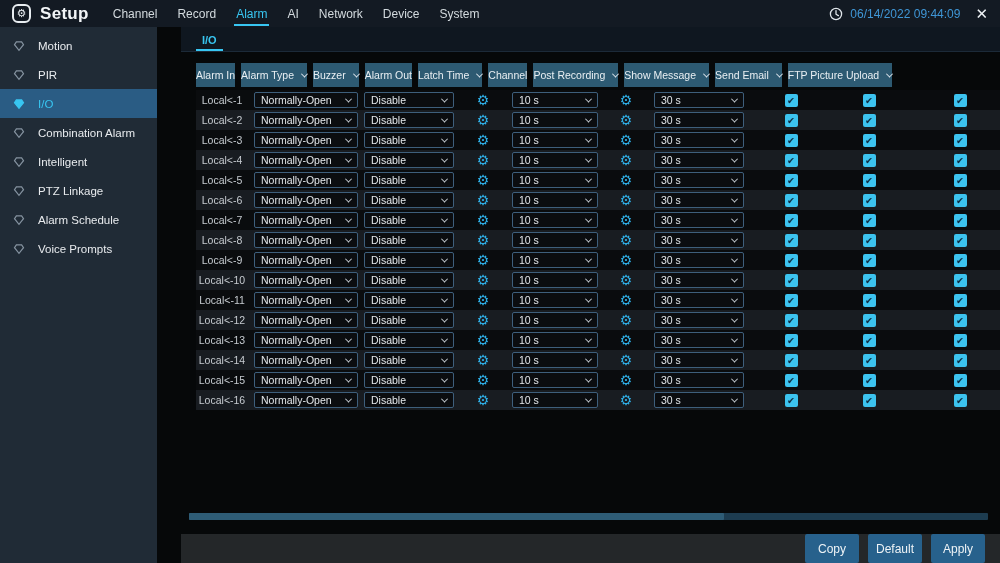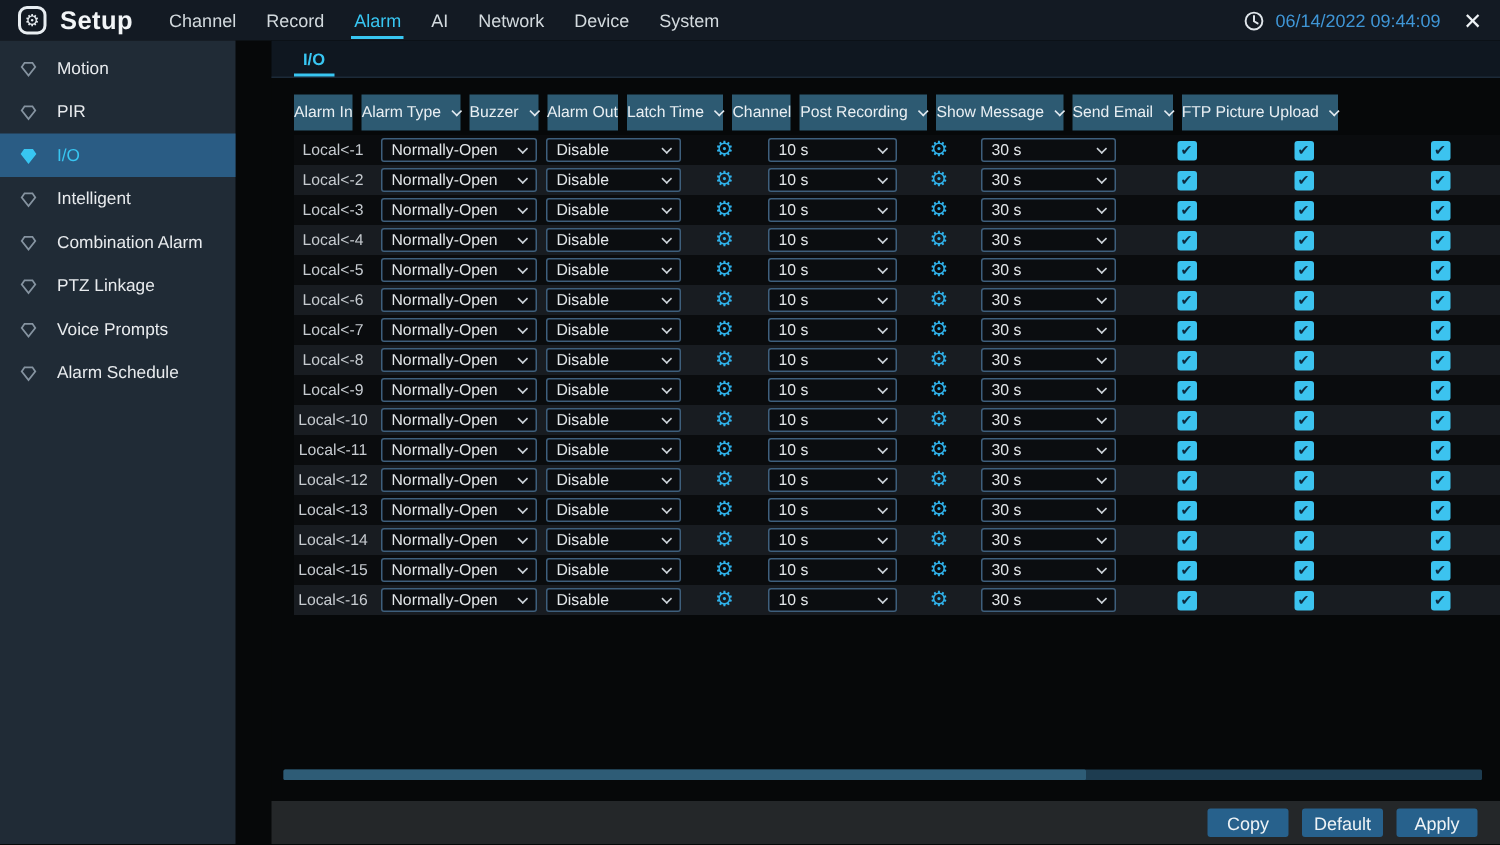--- a/index.html
+++ b/index.html
@@ -66,21 +66,21 @@
   .select{width:100%;height:16px;background:#0b0d10;border:1px solid #3e5f7c;border-radius:2px;padding:0 6px;display:flex;justify-content:space-between;align-items:center;color:#e3e7ea;font-size:10.5px;cursor:pointer;white-space:nowrap;}
   .select .chev{color:#cdd4da;}
   .gear{color:#2fb0e8;font-size:14px;line-height:1;cursor:pointer;font-family:"DejaVu Sans",sans-serif;}
   .checkbox{width:13px;height:13px;background:var(--checkbox);border-radius:2px;display:flex;align-items:center;justify-content:center;cursor:pointer;}
   .checkbox::after{content:"\2714";color:#0d2b40;font-size:9.5px;font-weight:bold;font-family:"DejaVu Sans",sans-serif;}
 
   
   .hscroll{position:absolute;left:8px;right:12px;bottom:43px;height:7px;background:#1d3c50;border-radius:1px;}
   .hthumb{width:67%;height:100%;background:#2e5c76;border-radius:1px;}
   .footerbar{margin-top:auto;height:29px;flex:0 0 29px;background:#242729;display:flex;align-items:center;justify-content:flex-end;gap:9px;padding-right:15px;}
-  .btn{width:54px;height:19px;background:var(--button);color:#eef3f6;border:none;border-radius:2px;font-size:12px;font-family:inherit;cursor:pointer;}
+  .btn{width:54px;height:29px;background:var(--button);color:#eef3f6;border:none;border-radius:2px;font-size:12px;font-family:inherit;cursor:pointer;}
 </style>
 </head>
 <body>
 
 <div class="screen">
 
   <div class="topbar">
     <span class="app-icon">
         <span class="gear-glyph">⚙</span>
       </span>
@@ -143,58 +143,58 @@
           </span>
           <span class="side-label">I/O</span>
         </div>
 
         <div class="side-item">
           <span class="side-icon">
             <svg width="12" height="12" viewBox="0 0 16 16">
               <path d="M4.5 2.5h7L14 6.2 8 13.8 2 6.2z" fill="none" stroke="currentColor" stroke-width="1.6"></path>
             </svg>
           </span>
-          <span class="side-label">Intelligent</span>
+          <span class="side-label">Combination Alarm</span>
         </div>
 
         <div class="side-item">
           <span class="side-icon">
             <svg width="12" height="12" viewBox="0 0 16 16">
               <path d="M4.5 2.5h7L14 6.2 8 13.8 2 6.2z" fill="none" stroke="currentColor" stroke-width="1.6"></path>
             </svg>
           </span>
-          <span class="side-label">Combination Alarm</span>
+          <span class="side-label">Intelligent</span>
         </div>
 
         <div class="side-item">
           <span class="side-icon">
             <svg width="12" height="12" viewBox="0 0 16 16">
               <path d="M4.5 2.5h7L14 6.2 8 13.8 2 6.2z" fill="none" stroke="currentColor" stroke-width="1.6"></path>
             </svg>
           </span>
           <span class="side-label">PTZ Linkage</span>
         </div>
 
 
         <div class="side-item">
           <span class="side-icon">
             <svg width="12" height="12" viewBox="0 0 16 16">
               <path d="M4.5 2.5h7L14 6.2 8 13.8 2 6.2z" fill="none" stroke="currentColor" stroke-width="1.6"></path>
             </svg>
           </span>
-          <span class="side-label">Voice Prompts</span>
+          <span class="side-label">Alarm Schedule</span>
         </div>
 
         <div class="side-item">
           <span class="side-icon">
             <svg width="12" height="12" viewBox="0 0 16 16">
               <path d="M4.5 2.5h7L14 6.2 8 13.8 2 6.2z" fill="none" stroke="currentColor" stroke-width="1.6"></path>
             </svg>
           </span>
-          <span class="side-label">Alarm Schedule</span>
+          <span class="side-label">Voice Prompts</span>
         </div>
       </aside>
 
     <section class="main">
       <div class="tabbar">
         <span class="tab">I/O</span>
       </div>
 
       <div class="table">
         <div class="thead">

